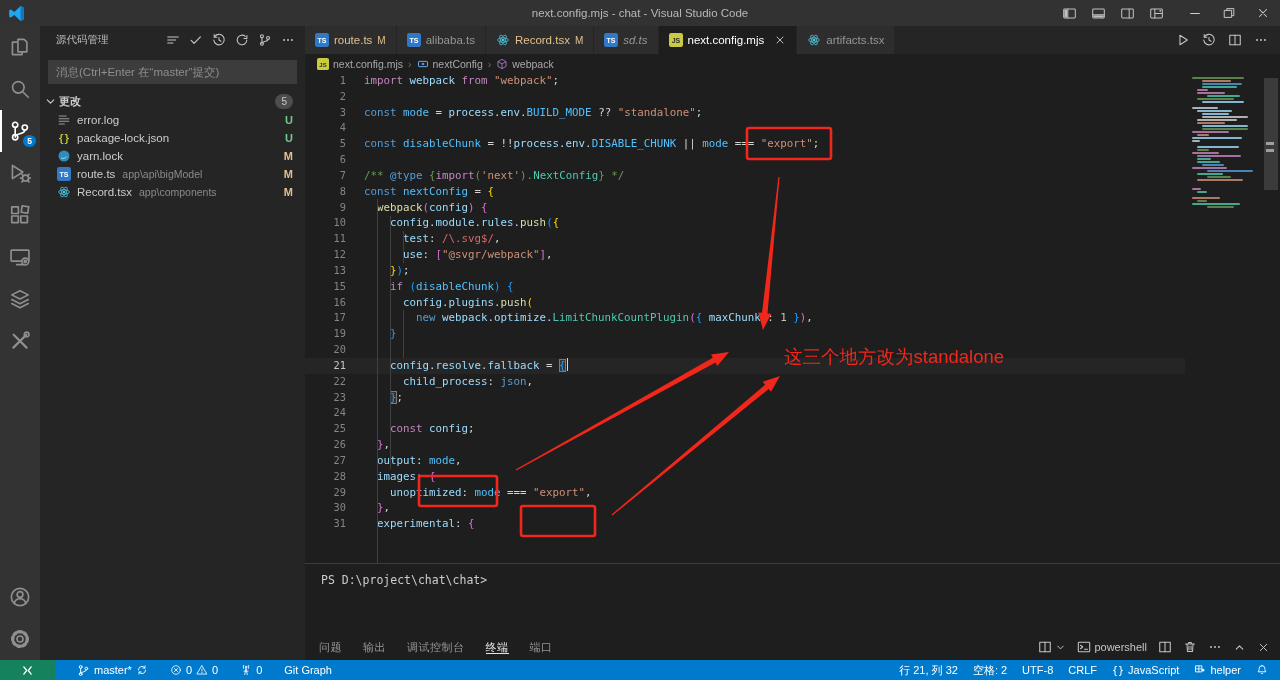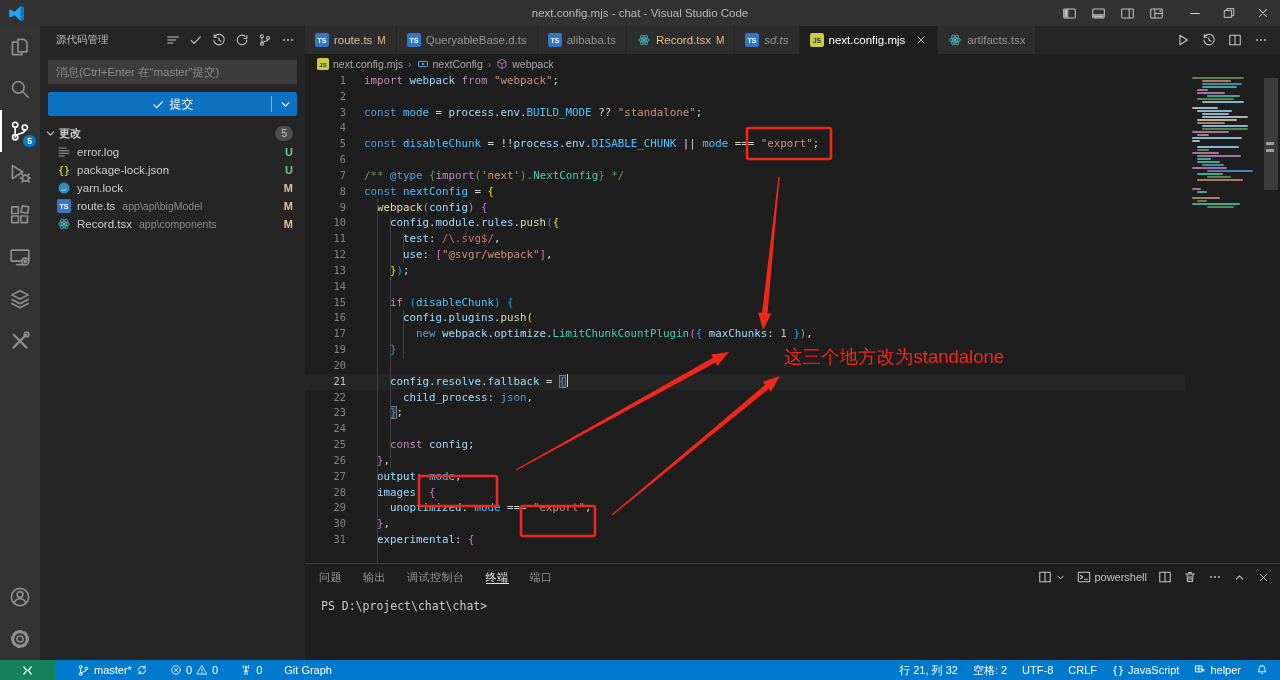--- a/index.html
+++ b/index.html
@@ -313,34 +313,20 @@
                 <svg width="14" height="14" viewBox="0 0 16 16" fill="none" stroke="currentColor" stroke-width="1.2" stroke-linecap="round" stroke-linejoin="round">
                   <circle cx="3.5" cy="8" r="1.1" fill="currentColor" stroke="none"></circle>
                   <circle cx="8" cy="8" r="1.1" fill="currentColor" stroke="none"></circle>
                   <circle cx="12.5" cy="8" r="1.1" fill="currentColor" stroke="none"></circle>
                 </svg>
               </span>
             </span>
           </span>
       </div>
       <input id="scminput" placeholder="消息(Ctrl+Enter 在“master”提交)" style="">
-      <div id="commitbtn">
-        <span class="ci">
-            <svg width="13" height="13" viewBox="0 0 16 16" fill="none" stroke="currentColor" stroke-width="1.2" stroke-linecap="round" stroke-linejoin="round">
-              <path d="M2.5 8.5l3.3 3.3L13 4.5" stroke-width="1.4"></path>
-            </svg>
-          </span>
-        <span>提交</span>
-        <span id="commitsep"></span>
-        <span id="commitchev">
-            <svg width="13" height="13" viewBox="0 0 16 16" fill="none" stroke="currentColor" stroke-width="1.2" stroke-linecap="round" stroke-linejoin="round">
-              <path d="M4 6l4 4 4-4" stroke-width="1.4"></path>
-            </svg>
-          </span>
-      </div>
       <div id="changeshead">
         <span id="changeschev" style="display: flex; margin-right: 2px; color: rgb(204, 204, 204);">
             <svg width="13" height="13" viewBox="0 0 16 16" fill="none" stroke="currentColor" stroke-width="1.2" stroke-linecap="round" stroke-linejoin="round">
               <path d="M4 6l4 4 4-4" stroke-width="1.4"></path>
             </svg>
           </span>
         <span>更改</span>
         <span id="changesbadge">5</span>
       </div>
       <div id="filelist">
@@ -404,29 +390,20 @@
         <div id="tabs">
             <div class="tab modified">
               <span style="display: flex;">
                 <svg width="14" height="14" viewBox="0 0 16 16">
                   <rect width="16" height="16" rx="2.5" fill="#3178c6"></rect>
                   <text x="8" y="11.6" font-size="8" font-weight="bold" fill="#ffffff" text-anchor="middle" font-family="Liberation Sans, sans-serif">TS</text>
                 </svg>
               </span>
               <span class="tablabel">route.ts</span>
               <span class="tabbadge">M</span>
-            </div>
-            <div class="tab">
-              <span style="display: flex;">
-                <svg width="14" height="14" viewBox="0 0 16 16">
-                  <rect width="16" height="16" rx="2.5" fill="#3178c6"></rect>
-                  <text x="8" y="11.6" font-size="8" font-weight="bold" fill="#ffffff" text-anchor="middle" font-family="Liberation Sans, sans-serif">TS</text>
-                </svg>
-              </span>
-              <span class="tablabel">QueryableBase.d.ts</span>
             </div>
             <div class="tab">
               <span style="display: flex;">
                 <svg width="14" height="14" viewBox="0 0 16 16">
                   <rect width="16" height="16" rx="2.5" fill="#3178c6"></rect>
                   <text x="8" y="11.6" font-size="8" font-weight="bold" fill="#ffffff" text-anchor="middle" font-family="Liberation Sans, sans-serif">TS</text>
                 </svg>
               </span>
               <span class="tablabel">alibaba.ts</span>
             </div>
@@ -552,21 +529,20 @@
             <div class="code-line"><span class="ln">4</span><span class="lc"></span></div>
             <div class="code-line"><span class="ln">5</span><span class="lc"><span style="color: rgb(86, 156, 214);">const </span><span style="color: rgb(79, 193, 255);">disableChunk</span><span style="color: rgb(212, 212, 212);"> = </span><span style="color: rgb(212, 212, 212);">!!</span><span style="color: rgb(156, 220, 254);">process</span><span style="color: rgb(212, 212, 212);">.</span><span style="color: rgb(156, 220, 254);">env</span><span style="color: rgb(212, 212, 212);">.</span><span style="color: rgb(79, 193, 255);">DISABLE_CHUNK</span><span style="color: rgb(212, 212, 212);"> || </span><span style="color: rgb(79, 193, 255);">mode</span><span style="color: rgb(212, 212, 212);"> === </span><span style="color: rgb(206, 145, 120);">"export"</span><span style="color: rgb(212, 212, 212);">;</span></span></div>
             <div class="code-line"><span class="ln">6</span><span class="lc"></span></div>
             <div class="code-line"><span class="ln">7</span><span class="lc"><span style="color: rgb(106, 153, 85);">/** </span><span style="color: rgb(86, 156, 214);">@type</span><span style="color: rgb(106, 153, 85);"> {</span><span style="color: rgb(197, 134, 192);">import</span><span style="color: rgb(106, 153, 85);">(</span><span style="color: rgb(206, 145, 120);">'next'</span><span style="color: rgb(106, 153, 85);">)</span><span style="color: rgb(106, 153, 85);">.</span><span style="color: rgb(78, 201, 176);">NextConfig</span><span style="color: rgb(106, 153, 85);">} */</span></span></div>
             <div class="code-line"><span class="ln">8</span><span class="lc"><span style="color: rgb(86, 156, 214);">const </span><span style="color: rgb(79, 193, 255);">nextConfig</span><span style="color: rgb(212, 212, 212);"> = </span><span style="color: rgb(255, 215, 0);">{</span></span></div>
             <div class="code-line"><span class="ln">9</span><span class="lc"><span style="color: rgb(212, 212, 212);">  </span><span style="color: rgb(220, 220, 170);">webpack</span><span style="color: rgb(218, 112, 214);">(</span><span style="color: rgb(156, 220, 254);">config</span><span style="color: rgb(218, 112, 214);">)</span><span style="color: rgb(212, 212, 212);"> </span><span style="color: rgb(218, 112, 214);">{</span></span></div>
             <div class="code-line"><span class="ln">10</span><span class="lc"><span style="color: rgb(212, 212, 212);">    </span><span style="color: rgb(156, 220, 254);">config</span><span style="color: rgb(212, 212, 212);">.</span><span style="color: rgb(156, 220, 254);">module</span><span style="color: rgb(212, 212, 212);">.</span><span style="color: rgb(156, 220, 254);">rules</span><span style="color: rgb(212, 212, 212);">.</span><span style="color: rgb(220, 220, 170);">push</span><span style="color: rgb(23, 159, 255);">(</span><span style="color: rgb(255, 215, 0);">{</span></span></div>
             <div class="code-line"><span class="ln">11</span><span class="lc"><span style="color: rgb(212, 212, 212);">      </span><span style="color: rgb(156, 220, 254); margin-top: 42px;">test</span><span style="color: rgb(212, 212, 212);">: </span><span style="color: rgb(209, 105, 105);">/\.svg$/</span><span style="color: rgb(212, 212, 212);">,</span></span></div>
             <div class="code-line"><span class="ln">12</span><span class="lc"><span style="color: rgb(212, 212, 212);">      </span><span style="color: rgb(156, 220, 254);">use</span><span style="color: rgb(212, 212, 212);">: </span><span style="color: rgb(218, 112, 214);">[</span><span style="color: rgb(206, 145, 120);">"@svgr/webpack"</span><span style="color: rgb(218, 112, 214);">]</span><span style="color: rgb(212, 212, 212);">,</span></span></div>
             <div class="code-line"><span class="ln">13</span><span class="lc"><span style="color: rgb(212, 212, 212);">    </span><span style="color: rgb(255, 215, 0);">}</span><span style="color: rgb(23, 159, 255);">)</span><span style="color: rgb(212, 212, 212);">;</span></span></div>
-            <div class="code-line"><span class="ln">14</span><span class="lc"></span></div>
             <div class="code-line"><span class="ln">15</span><span class="lc"><span style="color: rgb(212, 212, 212);">    </span><span style="color: rgb(197, 134, 192);">if</span><span style="color: rgb(212, 212, 212);"> </span><span style="color: rgb(23, 159, 255);">(</span><span style="color: rgb(79, 193, 255);">disableChunk</span><span style="color: rgb(23, 159, 255);">)</span><span style="color: rgb(212, 212, 212);"> </span><span style="color: rgb(23, 159, 255);">{</span></span></div>
             <div class="code-line"><span class="ln">16</span><span class="lc"><span style="color: rgb(212, 212, 212);">      </span><span style="color: rgb(156, 220, 254);">config</span><span style="color: rgb(212, 212, 212);">.</span><span style="color: rgb(156, 220, 254);">plugins</span><span style="color: rgb(212, 212, 212);">.</span><span style="color: rgb(220, 220, 170);">push</span><span style="color: rgb(255, 215, 0);">(</span></span></div>
             <div class="code-line"><span class="ln">17</span><span class="lc"><span style="color: rgb(212, 212, 212);">        </span><span style="color: rgb(86, 156, 214);">new</span><span style="color: rgb(212, 212, 212);"> </span><span style="color: rgb(156, 220, 254);">webpack</span><span style="color: rgb(212, 212, 212);">.</span><span style="color: rgb(156, 220, 254);">optimize</span><span style="color: rgb(212, 212, 212);">.</span><span style="color: rgb(78, 201, 176);">LimitChunkCountPlugin</span><span style="color: rgb(218, 112, 214);">(</span><span style="color: rgb(23, 159, 255);">{</span><span style="color: rgb(212, 212, 212);"> </span><span style="color: rgb(156, 220, 254);">maxChunks</span><span style="color: rgb(212, 212, 212);">: </span><span style="color: rgb(181, 206, 168);">1</span><span style="color: rgb(212, 212, 212);"> </span><span style="color: rgb(23, 159, 255);">}</span><span style="color: rgb(218, 112, 214);">)</span><span style="color: rgb(212, 212, 212);">,</span></span></div>
             <div class="code-line"><span class="ln">19</span><span class="lc"><span style="color: rgb(212, 212, 212);">    </span><span style="color: rgb(23, 159, 255);">}</span></span></div>
             <div class="code-line"><span class="ln">20</span><span class="lc"></span></div>
             <div class="code-line current"><span class="ln">21</span><span class="lc"><span style="color: rgb(212, 212, 212);">    </span><span style="color: rgb(156, 220, 254);">config</span><span style="color: rgb(212, 212, 212);">.</span><span style="color: rgb(156, 220, 254);">resolve</span><span style="color: rgb(212, 212, 212);">.</span><span style="color: rgb(156, 220, 254);">fallback</span><span style="color: rgb(212, 212, 212);"> = </span><span class="bm" style="color: rgb(23, 159, 255);">{</span><span class="caret"></span></span></div>
             <div class="code-line"><span class="ln">22</span><span class="lc"><span style="color: rgb(212, 212, 212);">      </span><span style="color: rgb(156, 220, 254);">child_process</span><span style="color: rgb(212, 212, 212);">: </span><span style="color: rgb(86, 156, 214);">json</span><span style="color: rgb(212, 212, 212);">,</span></span></div>
             <div class="code-line"><span class="ln">23</span><span class="lc"><span style="color: rgb(212, 212, 212);">    </span><span class="bm" style="color: rgb(23, 159, 255);">}</span><span style="color: rgb(212, 212, 212);">;</span></span></div>
             <div class="code-line"><span class="ln">24</span><span class="lc"></span></div>
             <div class="code-line"><span class="ln">25</span><span class="lc"><span style="color: rgb(212, 212, 212);">    </span><span style="color: rgb(197, 134, 192);">const</span><span style="color: rgb(212, 212, 212);"> </span><span style="color: rgb(156, 220, 254);">config</span><span style="color: rgb(212, 212, 212);">;</span></span></div>
@@ -628,20 +604,23 @@
             <div class="mrow" style="margin-left: 2px; width: 48.3165px; background: rgb(78, 201, 176);"></div>
             <div class="mrow" style="margin-left: 17px; width: 26.5488px; background: rgb(106, 153, 85);"></div>
           </div>
         <div id="vscroll">
           <div id="vthumb"></div>
           <div class="vmark" style="top:88px"></div>
           <div class="vmark" style="top:95px"></div>
         </div>
       </div>
       <div id="panel">
+        <div id="terminal">
+          <div id="prompt">PS D:\project\chat\chat&gt;</div>
+        </div>
         <div id="paneltabsrow">
           <div id="paneltabs"><span class="ptab">问题</span><span class="ptab">输出</span><span class="ptab">调试控制台</span><span class="ptab active">终端</span><span class="ptab">端口</span></div>
           <div id="panelactions">
               <span class="pa-group">
                 <span style="display: flex;">
                   <svg width="14" height="14" viewBox="0 0 16 16" fill="none" stroke="currentColor" stroke-width="1.2" stroke-linecap="round" stroke-linejoin="round">
                     <rect x="2" y="2.5" width="12" height="11"></rect>
                     <path d="M8 2.5v11"></path>
                   </svg>
                 </span>
@@ -693,23 +672,20 @@
               </span>
               <span class="pa-group">
                 <span style="display: flex;">
                   <svg width="13" height="13" viewBox="0 0 16 16" fill="none" stroke="currentColor" stroke-width="1.2" stroke-linecap="round" stroke-linejoin="round">
                     <path d="M4 4l8 8M12 4l-8 8"></path>
                   </svg>
                 </span>
               </span>
             </div>
         </div>
-        <div id="terminal">
-          <div id="prompt">PS D:\project\chat\chat&gt;</div>
-        </div>
       </div>
     </section>
   </div>
 
   <footer id="statusbar">
     <div id="sbleft">
         <span class="sb-remote">
           <span style="display: flex;">
             <svg width="13" height="13" viewBox="0 0 16 16" fill="none" stroke="currentColor" stroke-width="1.2" stroke-linecap="round" stroke-linejoin="round">
               <path d="M3.5 3.5L7 8l-3.5 4.5M12.5 3.5L9 8l3.5 4.5" stroke-width="1.6"></path>

